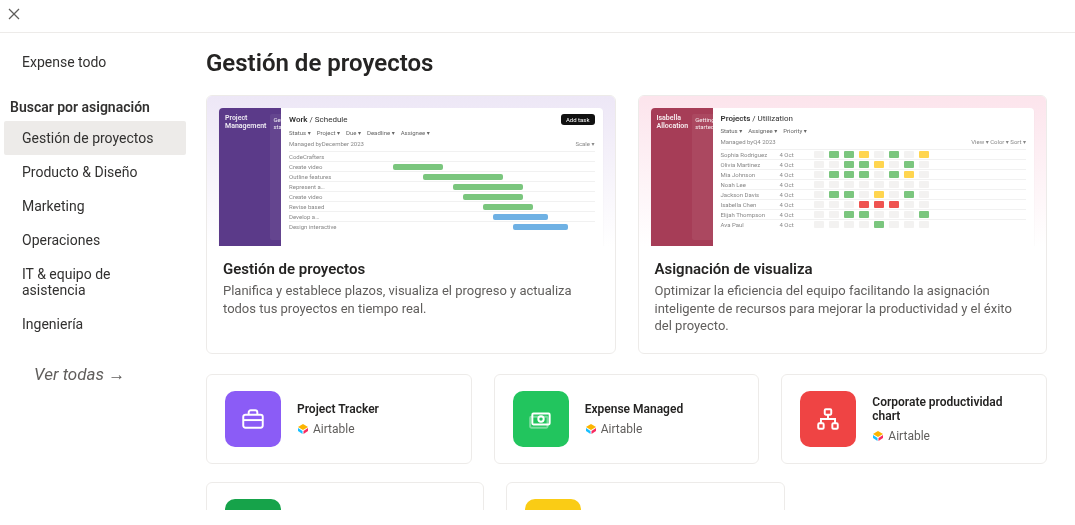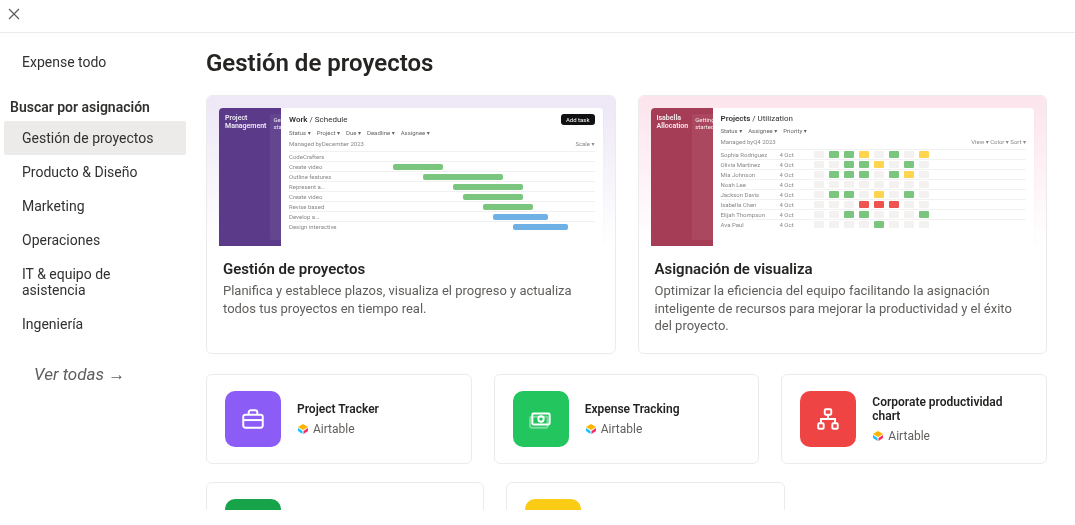--- a/index.html
+++ b/index.html
@@ -376,21 +376,21 @@
       </div>
       <div class="tpl-card">
         <div class="tpl-icon ic-green">
           <svg viewBox="0 0 24 24">
               <rect x="4" y="7" width="16" height="10" rx="1"></rect>
               <circle cx="12" cy="12" r="2.5"></circle>
               <rect x="2" y="10" width="16" height="10" rx="1" opacity=".4"></rect>
             </svg>
         </div>
         <div class="tpl-body">
-          <div class="tpl-title">Expense Tracking</div>
+          <div class="tpl-title">Expense Managed</div>
           <div class="tpl-source">
             <svg class="air" viewBox="0 0 12 12">
                 <polygon points="6,1 11,4 6,7 1,4" fill="#fcb400"></polygon>
                 <polygon points="1,5 5.5,8 5.5,11 1,8" fill="#18bfff"></polygon>
                 <polygon points="11,5 6.5,8 6.5,11 11,8" fill="#f82b60"></polygon>
               </svg>
             <span>Airtable</span>
           </div>
         </div>
       </div>

